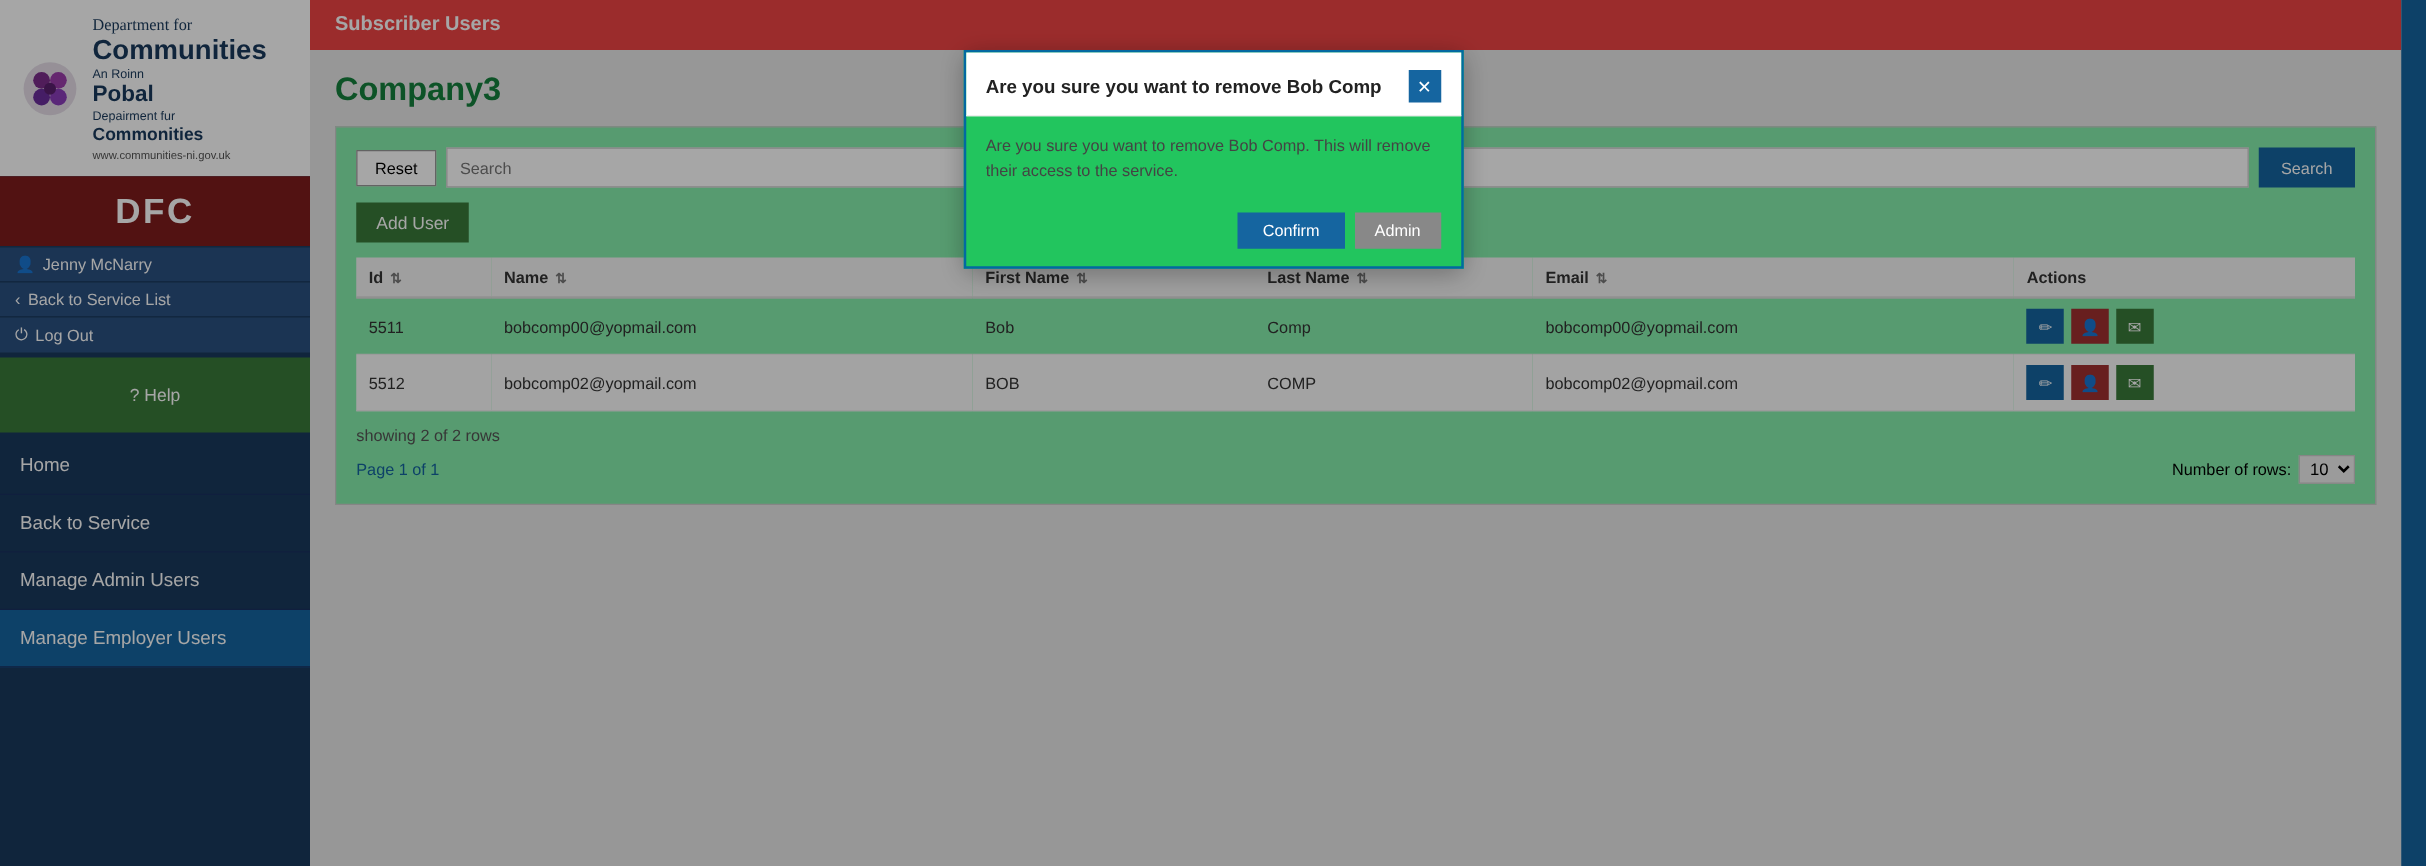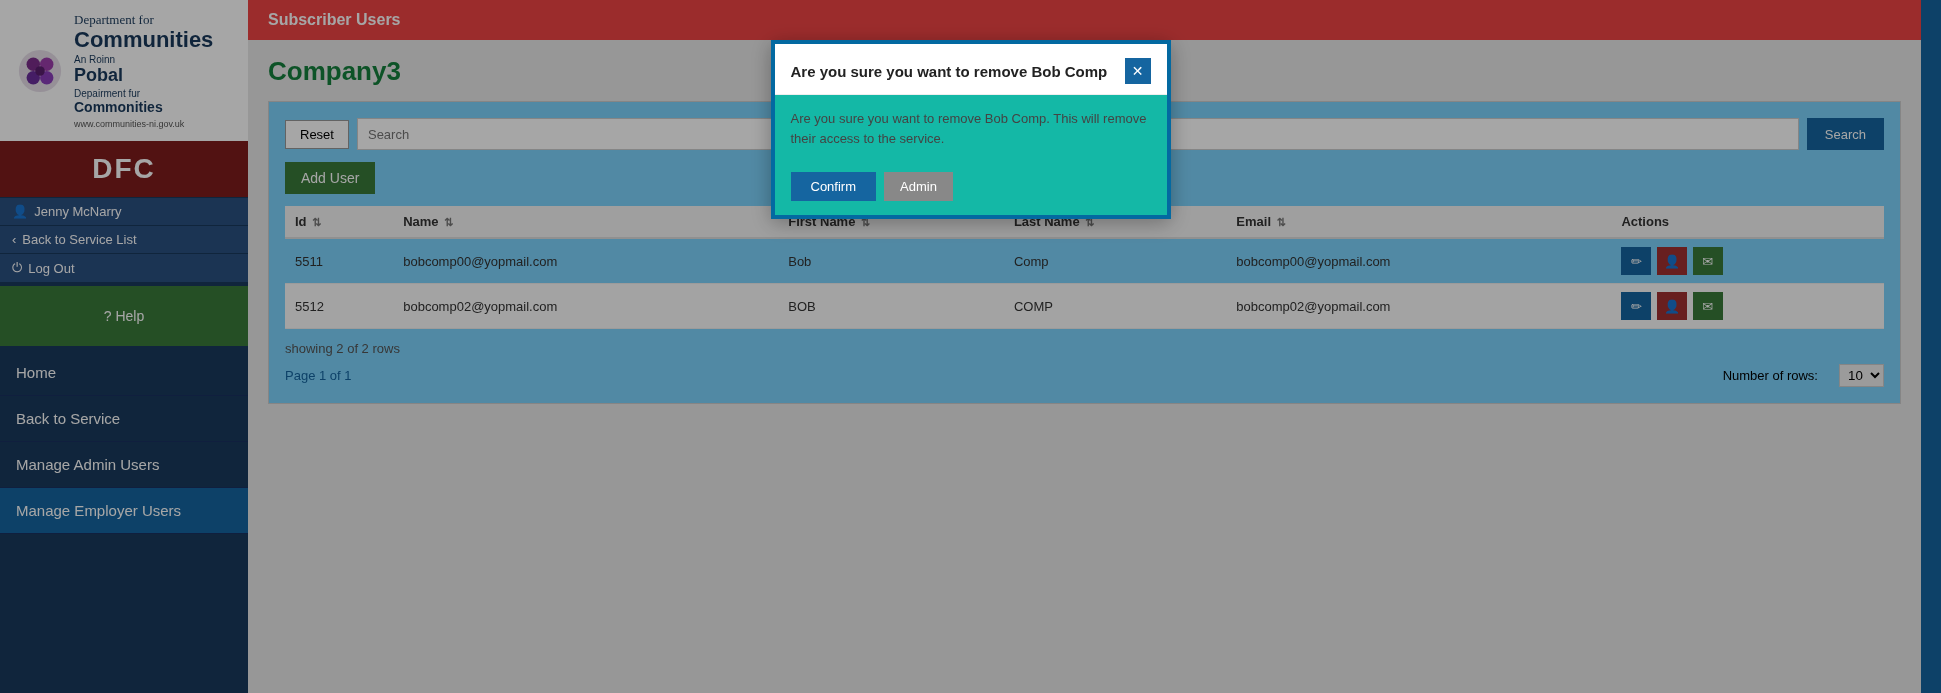--- a/index.html
+++ b/index.html
@@ -112,21 +112,21 @@
     }
 
     .page-title {
       font-size: 26px;
       font-weight: bold;
       color: #15803d;
       margin-bottom: 14px;
     }
 
     .table-container {
-      background: #7dd3fc;
+      background: #86efac;
       border: 1px solid #ccc;
       padding: 16px;
     }
 
     .search-bar {
       display: flex;
       align-items: center;
       gap: 8px;
       margin-bottom: 12px;
     }
@@ -224,44 +224,44 @@
     .page-link {
       color: #1565a0;
       font-size: 13px;
       cursor: pointer;
       text-decoration: none;
     }
 
     .rows-select {
       display: flex;
       align-items: center;
-      gap: 21px;
+      gap: 6px;
       font-size: 13px;
     }
     .rows-select select {
       padding: 2px 4px;
       border: 1px solid #ccc;
     }
 
     
     .modal-overlay {
       position: fixed;
       top: 0; left: 0; right: 0; bottom: 0;
       background: rgba(0,0,0,0.35);
       display: flex;
       align-items: flex-start;
       justify-content: center;
       padding-top: 40px;
       z-index: 1000;
     }
 
     .modal {
-      background: #14b8a6;
+      background: #22c55e;
       width: 400px;
-      border: 4px solid #0369a1;
+      border: 2px solid #0369a1;
       box-shadow: 0 4px 20px rgba(0,0,0,0.3);
     }
 
     .modal-header {
       background: white;
       padding: 14px 16px 10px;
       display: flex;
       align-items: center;
       justify-content: space-between;
       border-bottom: 1px solid #eee;
@@ -289,20 +289,21 @@
     .modal-body {
       padding: 14px 16px;
       font-size: 13px;
       color: #444;
       line-height: 1.5;
     }
 
     .modal-footer {
       padding: 10px 16px 14px;
       display: flex;
+      justify-content: flex-end;
       gap: 8px;
     }
 
     .btn-confirm {
       background: #1565a0;
       color: white;
       border: none;
       padding: 7px 20px;
       cursor: pointer;
       font-size: 13px;

